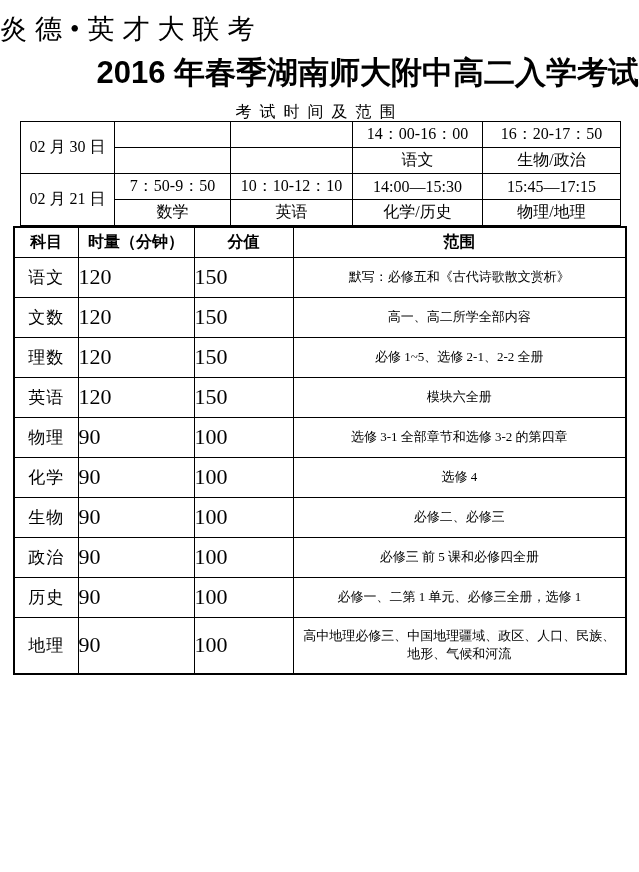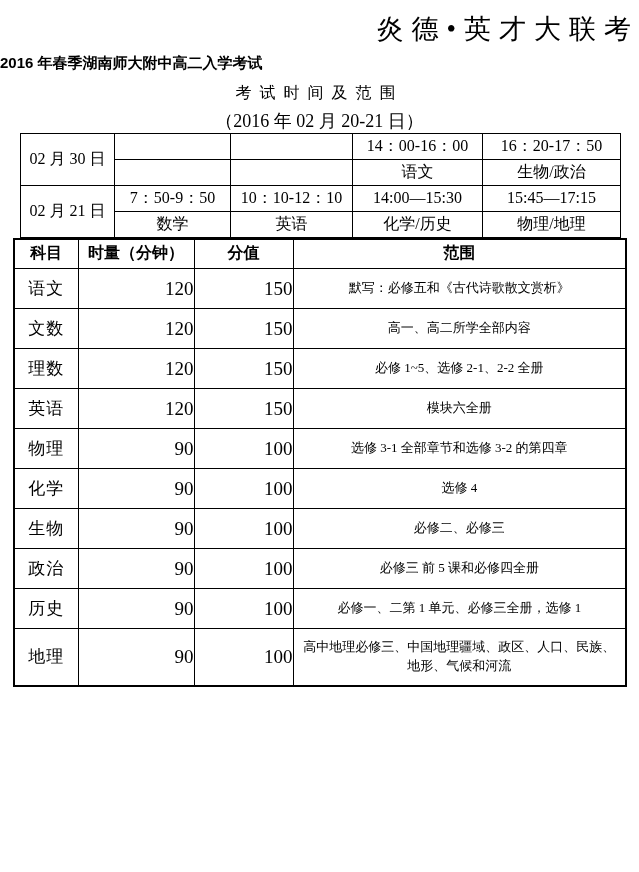--- a/index.html
+++ b/index.html
@@ -8,31 +8,31 @@
     width: 639px;
     height: 872px;
     background: #ffffff;
     color: #000000;
     font-family: "Liberation Serif", "DejaVu Serif", serif;
     overflow: hidden;
   }
   .page { position: relative; width: 639px; height: 872px; padding-top: 13px; }
 
   .doc-title {
-    text-align: right;
+    text-align: left;
     font-size: 27px;
     letter-spacing: 8px;
     font-weight: 500;
     line-height: 1.25;
   }
   .doc-subtitle {
-    text-align: left;
+    text-align: right;
     font-family: "Liberation Sans", "DejaVu Sans", sans-serif;
     font-weight: bold;
-    font-size: 15px;
+    font-size: 31px;
     margin-top: 7px;
     line-height: 1.2;
   }
   .doc-subtitle2 {
     text-align: center;
     font-size: 16px;
     letter-spacing: 8px;
     margin-top: 11px;
     line-height: 1.2;
   }
@@ -86,42 +86,41 @@
     height: 30px;
     text-align: center;
   }
   .t2 .c-subj  { width: 64px; }
   .t2 .c-dur   { width: 116px; }
   .t2 .c-score { width: 99px; }
   .t2 .c-scope { width: 333px; }
   .t2 tbody tr { height: 40px; }
   .t2 tbody tr.tall { height: 57px; }
   .t2 td.subject { font-size: 17px; text-align: center; letter-spacing: 1px; }
-  .t2 td.num { font-size: 19px; text-align: right; }
+  .t2 td.num { font-size: 22px; text-align: left; }
   .t2 td.scope { font-size: 13px; text-align: center; padding: 2px 7px; line-height: 1.45; }
 
   .doc-note {
     width: 608px;
     margin: 7px 0 0 18px;
     font-size: 15.5px;
     line-height: 1.5;
     text-align: justify;
     text-indent: 2em;
     word-break: break-all;
   }
 </style>
 </head>
 <body>
 
 <div class="page">
 
   <div class="doc-title">炎德•英才大联考</div>
   <div class="doc-subtitle">2016 年春季湖南师大附中高二入学考试</div>
   <div class="doc-subtitle2">考试时间及范围</div>
-  <div class="doc-daterange">（2016 年 02 月 20-21 日）</div>
 
 
   <table class="t1">
     <tbody>
       <tr>
         <td class="c-date" rowspan="2">02 月 30 日</td>
         <td class="c-s0"></td>
         <td class="c-s1"></td>
         <td class="c-s2">14：00-16：00</td>
         <td class="c-s3">16：20-17：50</td>

